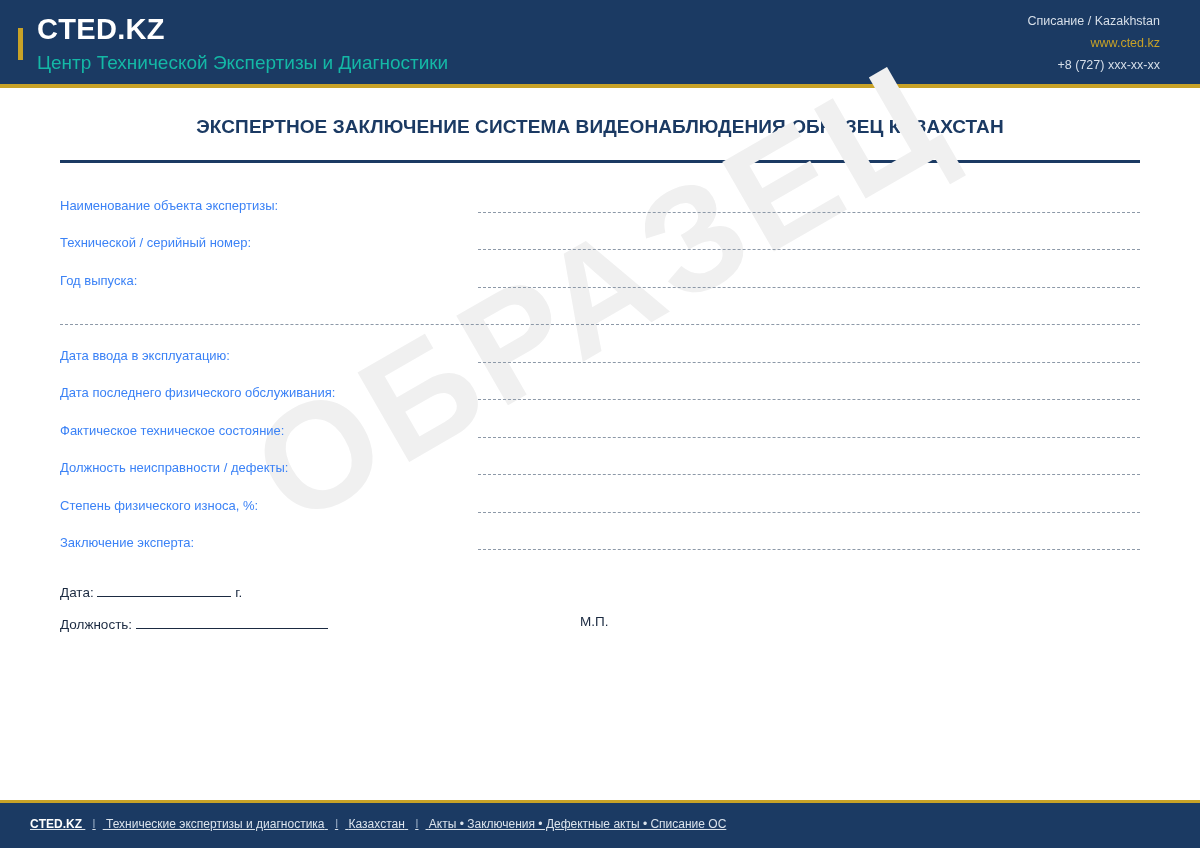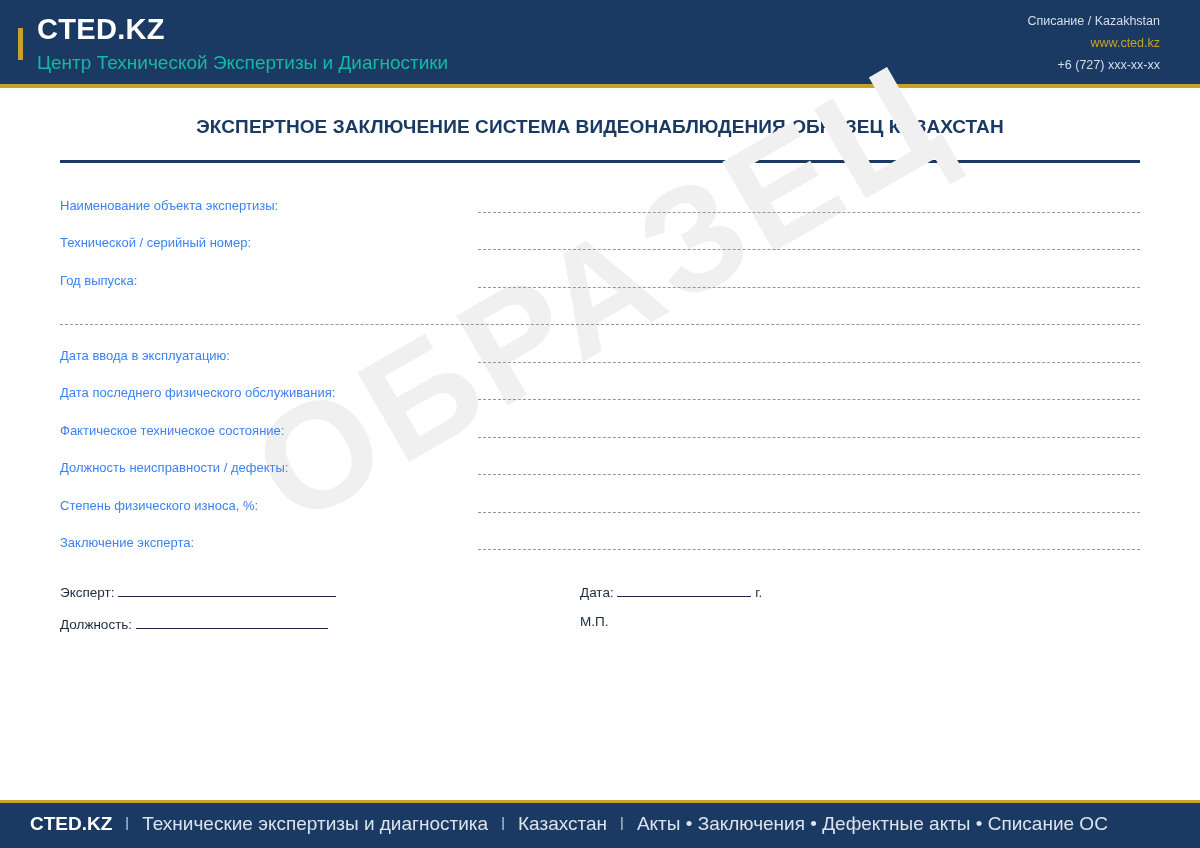--- a/index.html
+++ b/index.html
@@ -175,41 +175,42 @@
   .footer-top-rule {
     position: absolute;
     left: 0;
     right: 0;
     top: 0;
     height: 3px;
     background: #c8a227;
   }
   .footer-text {
     color: #dbe3ec;
-    font-size: 19px;
+    font-size: 12px;
     white-space: nowrap;
+    text-decoration: underline;
   }
   .footer-brand { color: #ffffff; font-weight: bold; }
   .footer-sep { color: #8fa4bd; padding: 0 7px; }
 </style>
 </head>
 <body>
 
 <div class="header">
   <div class="brand">
     <div class="brand-bar"></div>
     <div class="brand-text">
       <div class="brand-title">CTED.KZ</div>
       <div class="brand-sub">Центр Технической Экспертизы и Диагностики</div>
     </div>
   </div>
   <div class="header-contacts">
     <div class="hc-country">Списание / Kazakhstan</div>
     <div class="hc-site">www.cted.kz</div>
-    <div class="hc-phone">+6 (727) xxx-xx-xx</div>
+    <div class="hc-phone">+8 (727) xxx-xx-xx</div>
   </div>
   <div class="header-bottom-rule"></div>
 </div>
 
 <div class="doc">
 
   <div class="watermark">ОБРАЗЕЦ</div>
 
   <h1 class="doc-title">ЭКСПЕРТНОЕ ЗАКЛЮЧЕНИЕ СИСТЕМА ВИДЕОНАБЛЮДЕНИЯ ОБРАЗЕЦ КАЗАХСТАН</h1>
   <div class="title-rule"></div>
@@ -251,24 +252,20 @@
         <div class="field-line"></div>
       </div>
       <div class="field-row">
         <div class="field-label">Заключение эксперта:</div>
         <div class="field-line"></div>
       </div>
     </div>
 
   <div class="sign-block">
     <div class="sign-row">
-      <div class="sign-left">
-        <span>Эксперт:</span>
-        <span class="sign-fill fill-expert"></span>
-      </div>
       <div class="sign-right">
         <span>Дата:</span>
         <span class="sign-fill fill-date"></span>
         <span>г.</span>
       </div>
     </div>
     <div class="sign-row">
       <div class="sign-left">
         <span>Должность:</span>
         <span class="sign-fill fill-position"></span>

